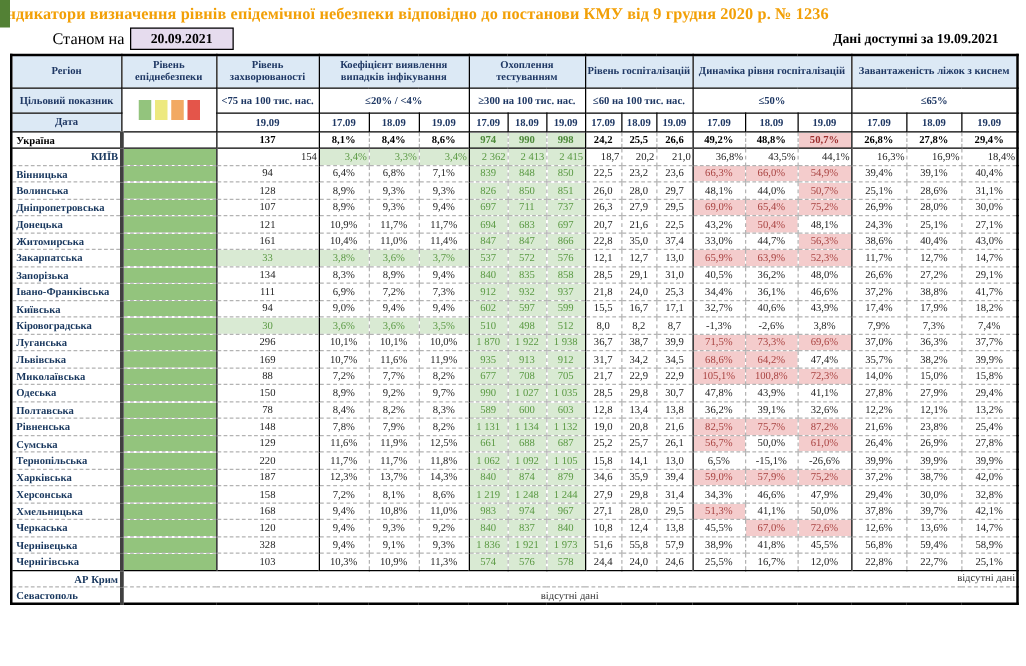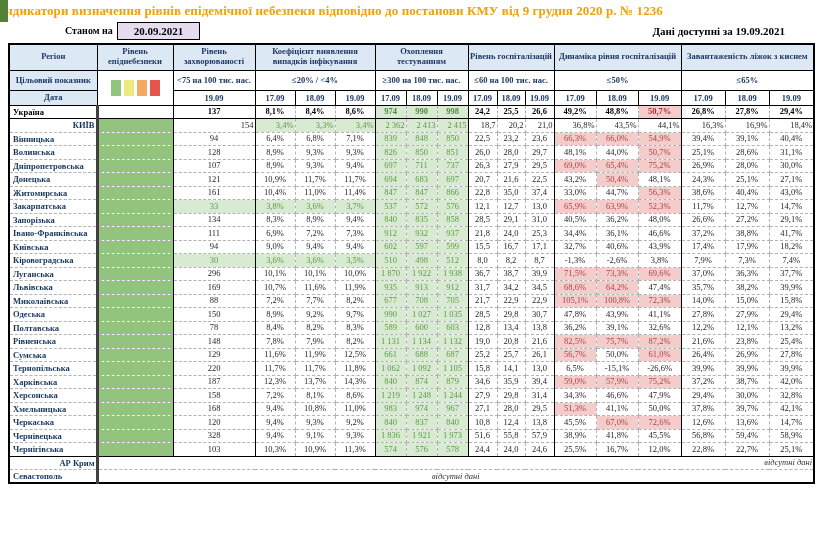--- a/index.html
+++ b/index.html
@@ -1,43 +1,43 @@
 <!DOCTYPE html>
 <html><head>
 <meta charset="utf-8">
 <style>
   * { margin:0; padding:0; box-sizing:border-box; }
   html,body { background:#fff; }
   body { width:821px; height:533px; font-family:"Liberation Serif", serif; position:relative; overflow:hidden; }
   .corner-bar { position:absolute; left:0; top:0; width:8px; height:22px; background:#538135; }
   .title { text-align:left; font-weight:bold; font-size:13px; color:#F2A007; padding-top:3px; letter-spacing:0.1px; }
   .meta-row { display:flex; align-items:center; height:21px; margin:1px 8px 2px 8px; }
-  .asof-label { font-weight:bold; font-size:10px; color:#000; margin-left:57px; margin-right:4px; }
+  .asof-label { font-weight:normal; font-size:13px; color:#000; margin-left:34px; margin-right:4px; }
   .asof-box { background:#E6DCEE; border:1.5px solid #000; font-weight:bold; font-size:11px; padding:0 16px; height:18px; line-height:16px; }
-  .avail-label { margin-left:auto; font-weight:bold; font-size:11px; margin-right:28px; }
+  .avail-label { margin-left:auto; font-weight:bold; font-size:11px; margin-right:14px; }
   table { border-collapse:collapse; table-layout:fixed; width:805px; margin-left:8px; border:2px solid #000; }
   td, th { border:1px dashed #b3b3b3; white-space:nowrap; overflow:hidden; text-align:center; vertical-align:middle; font-size:8.5px; color:#262626; padding:0 1px; }
   thead td, thead th { border:1px solid #000; color:#1F3864; font-weight:bold; }
   thead tr.h1 th { height:26px; font-size:8.5px; white-space:normal; line-height:1.15; background:#DCE9F5;margin-top:36px; }
   thead tr.h2 td { height:20px; font-size:8.5px; white-space:normal; line-height:1.05; }
   thead tr.h3 td { height:15px; }
   th.side-h { background:#DCE9F5; font-size:8.5px; white-space:normal; line-height:1.05; }
   tbody td { height:13.5px; line-height:1.05; }
   tbody td.region { text-align:left; font-weight:bold; color:#17365D; padding-left:3px; border-right:3px solid #404040; white-space:normal; line-height:1.0; }
   tbody tr.total { font-weight:bold; }
   tbody tr.total td { color:#000; }
   td.gb { border-left:1px solid #000; }
   tr.solid-top td { border-top:1.5px solid #000;text-align:right; }
   td.level { background:#93C47D; }
   td.test { background:#D9EAD3; color:#5B9A44; }
   tr.total td.test { color:#4d8a3a; }
   td.gcell { background:#D9EAD3; color:#5B9A44; }
   td.rcell { background:#F4CCCC; color:#A94442; }
   tr.total td.rcell { color:#9c2f2f; }
-  td.nodata { color:#333; font-weight:normal;font-style:italic; }
+  td.nodata { color:#333; font-weight:normal; }
   .squares-cell { background:#fff; }
   .squares { display:flex; justify-content:center; align-items:center; gap:3px; }
   .sq { width:10px; height:16px; display:inline-block; }
 </style>
 </head>
 <body>
 
 <div class="corner-bar"></div>
 
 <div class="title">Індикатори визначення рівнів епідемічної небезпеки відповідно до постанови КМУ від 9 грудня 2020 р. № 1236</div>

